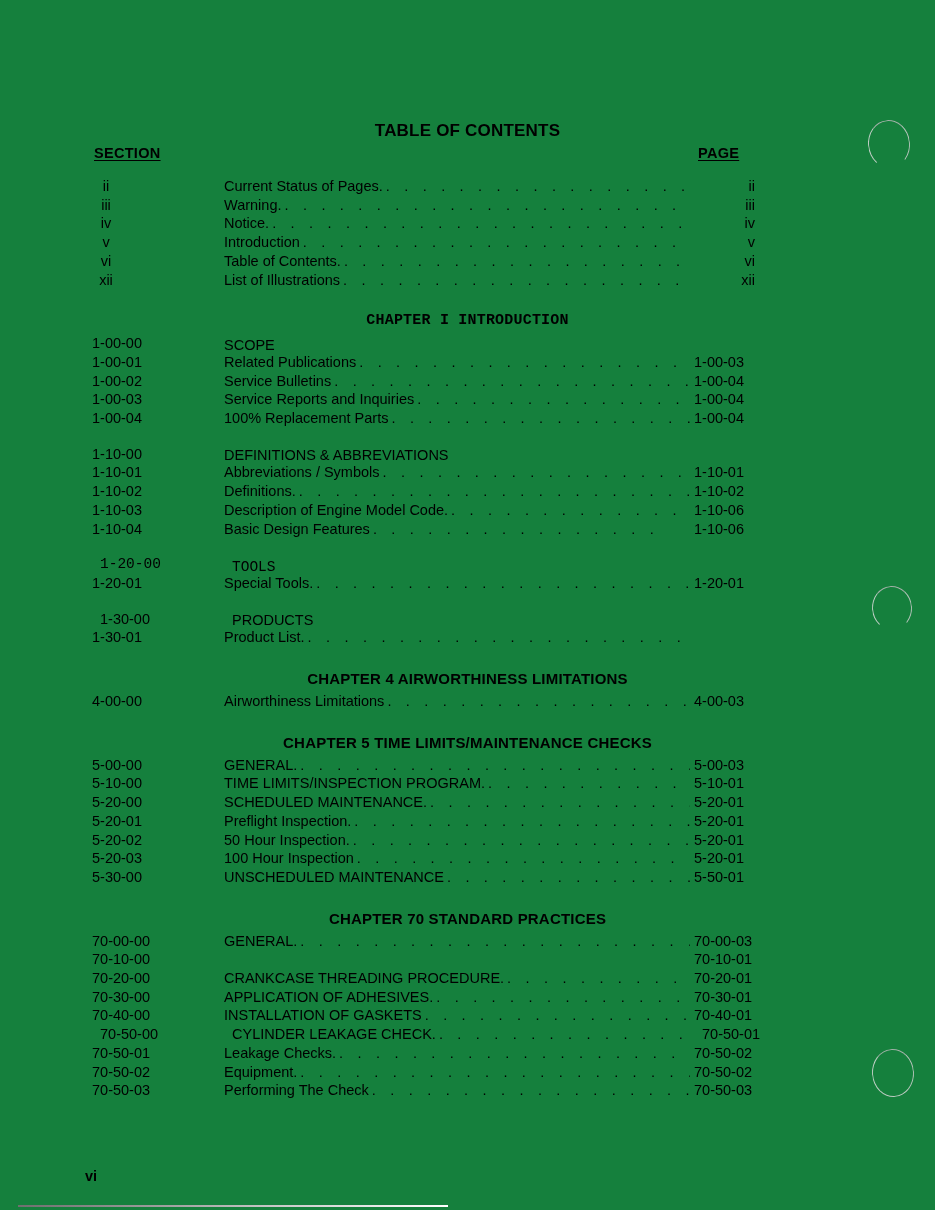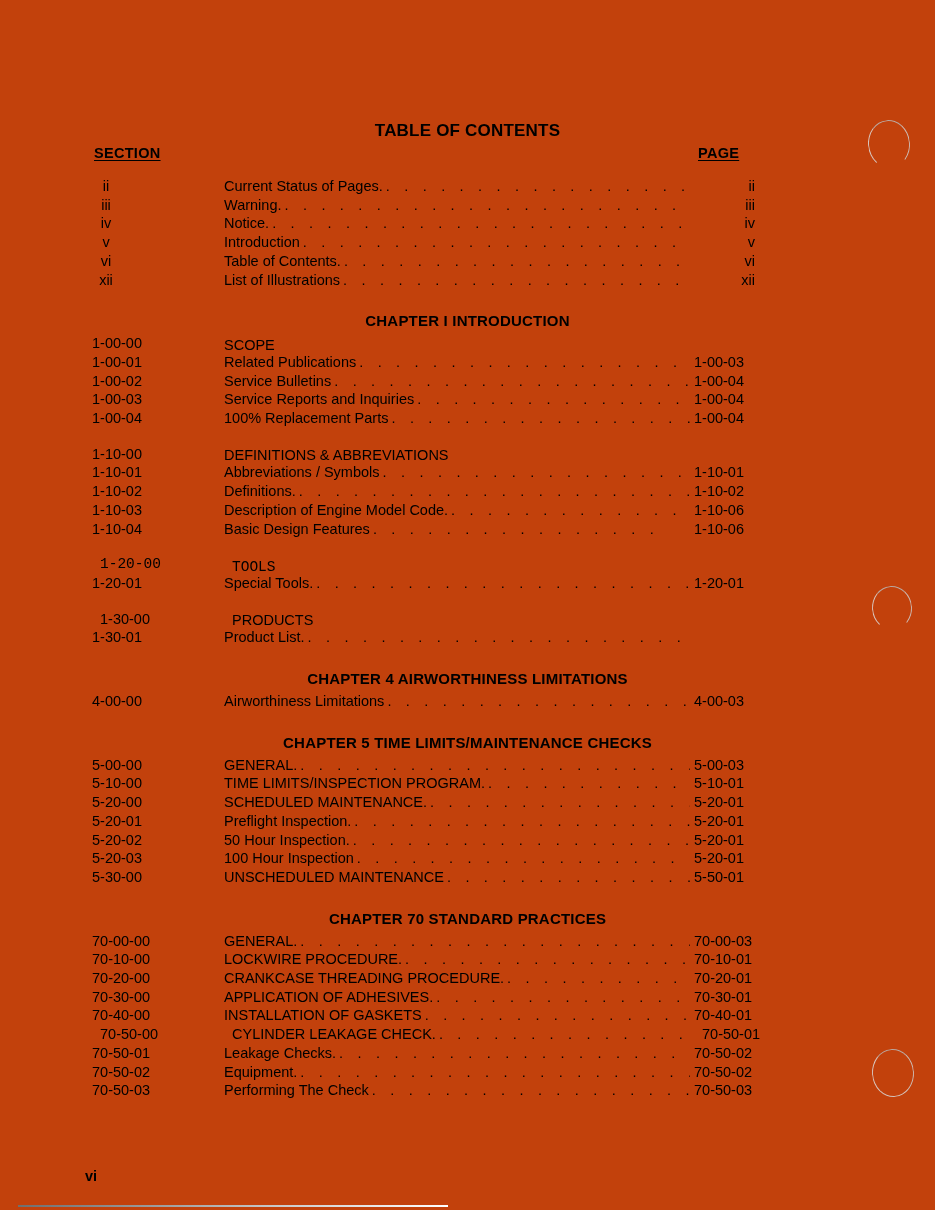--- a/index.html
+++ b/index.html
@@ -8,21 +8,21 @@
     background: #ffffff;
   }
   body {
     font-family: "Liberation Sans", sans-serif;
     color: #000000;
   }
   #page {
     position: relative;
     width: 935px;
     height: 1210px;
-    background: #c2410c;
+    background: #15803d;
     overflow: hidden;
   }
 
   
   .scan-arc {
     position: absolute;
     border: 1px solid #b9b9b9;
     border-radius: 50%;
     border-right-color: #cfcfcf;
     border-bottom-color: transparent;
@@ -202,21 +202,21 @@
         <span class="pg">vi</span>
       </div>
       <div class="row roman" style="position: absolute; left: 0px; width: 935px; top: 271.5px;">
         <span class="sec">xii</span>
         <span class="title-wrap">
           <span class="title">List of Illustrations</span>
           <span class="leader"></span>
         </span>
         <span class="pg">xii</span>
       </div>
-      <div class="chapter" style="top: 312.2px;">CHAPTER I INTRODUCTION</div>
+      <div class="chapter" style="top: 312.2px; font-family: Liberation Mono, monospace;">CHAPTER I INTRODUCTION</div>
       <div class="row no-leader" style="position: absolute; left: 0px; width: 935px; top: 335.2px;">
         <span class="sec">1-00-00</span>
         <span class="title-wrap">
           <span class="title">SCOPE</span>
           <span class="leader"></span>
         </span>
       </div>
       <div class="row" style="position: absolute; left: 0px; width: 935px; top: 353.9px;">
         <span class="sec">1-00-01</span>
         <span class="title-wrap">
@@ -387,24 +387,20 @@
       <div class="row" style="position: absolute; left: 0px; width: 935px; top: 932.6px;">
         <span class="sec">70-00-00</span>
         <span class="title-wrap">
           <span class="title">GENERAL.</span>
           <span class="leader"></span>
         </span>
         <span class="pg">70-00-03</span>
       </div>
       <div class="row" style="position: absolute; left: 0px; width: 935px; top: 951.3px;">
         <span class="sec">70-10-00</span>
-        <span class="title-wrap">
-          <span class="title">LOCKWIRE PROCEDURE.</span>
-          <span class="leader"></span>
-        </span>
         <span class="pg">70-10-01</span>
       </div>
       <div class="row" style="position: absolute; left: 0px; width: 935px; top: 970px;">
         <span class="sec">70-20-00</span>
         <span class="title-wrap">
           <span class="title">CRANKCASE THREADING PROCEDURE.</span>
           <span class="leader"></span>
         </span>
         <span class="pg">70-20-01</span>
       </div>

